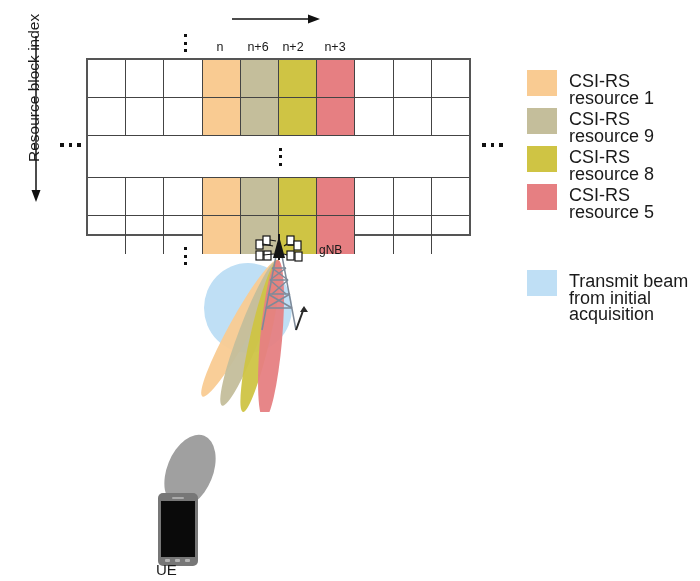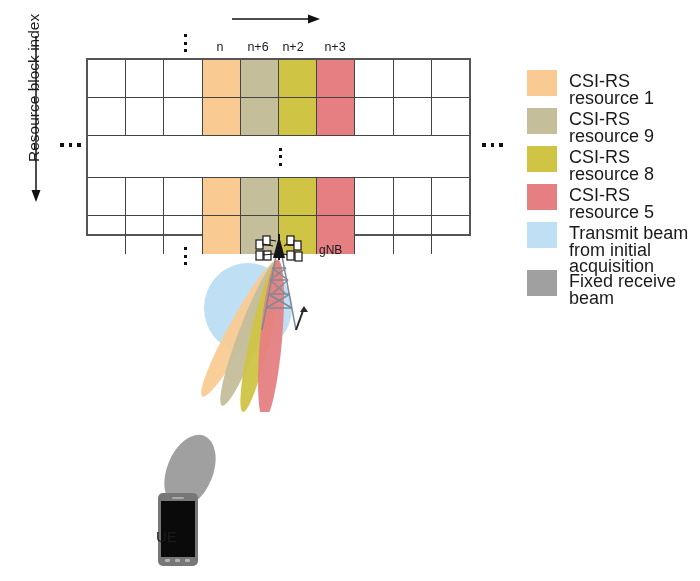--- a/index.html
+++ b/index.html
@@ -57,30 +57,30 @@
   #dots-left{position:absolute;left:60px;top:143px;}
   #dots-right{position:absolute;left:482px;top:143px;}
   #dots-bottom{position:absolute;left:184px;top:247px;}
 
   
   #gnb-scene{position:absolute;left:190px;top:232px;width:180px;height:180px;}
   #gnb-label{position:absolute;left:319px;top:243px;font-size:12px;}
 
   
   #ue-scene{position:absolute;left:130px;top:425px;width:130px;height:156px;}
-  #ue-label{position:absolute;left:156px;top:528px;font-size:15px;}
+  #ue-label{position:absolute;left:156px;top:561px;font-size:15px;}
 
   
   #legend{position:absolute;left:527px;top:70px;width:172px;}
   .legend-row{display:flex;align-items:flex-start;height:38px;}
   .legend-swatch{
     width:30px;height:26px;flex:0 0 30px;margin-right:12px;
   }
   .legend-text{font-size:18px;line-height:16.5px;padding-top:3px;}
-  .legend-row.two-line{height:48px;}
+  .legend-row.two-line{height:48px;margin-top:48px;}
 </style>
 </head>
 <body>
 
 <div class="fig">
 
   <svg id="symbol-axis-arrow" width="90" height="14">
     <line x1="0" y1="7" x2="78" y2="7" stroke="#111" stroke-width="1.5"></line>
     <polygon points="88,7 76,2.5 76,11.5" fill="#111"></polygon>
   </svg>
@@ -273,20 +273,16 @@
     <div class="legend-row">
       <div class="legend-swatch" style="background:#E67F82"></div>
       <div class="legend-text">CSI-RS resource 5</div>
     </div>
 
     <div class="legend-row two-line">
       <div class="legend-swatch" style="background:#BFDFF5"></div>
       <div class="legend-text">Transmit beam from initial acquisition</div>
     </div>
 
-    <div class="legend-row">
-      <div class="legend-swatch" style="background:#A0A0A0"></div>
-      <div class="legend-text">Fixed receive beam</div>
-    </div>
 
   </div>
 
 </div>
 
 </body></html>

